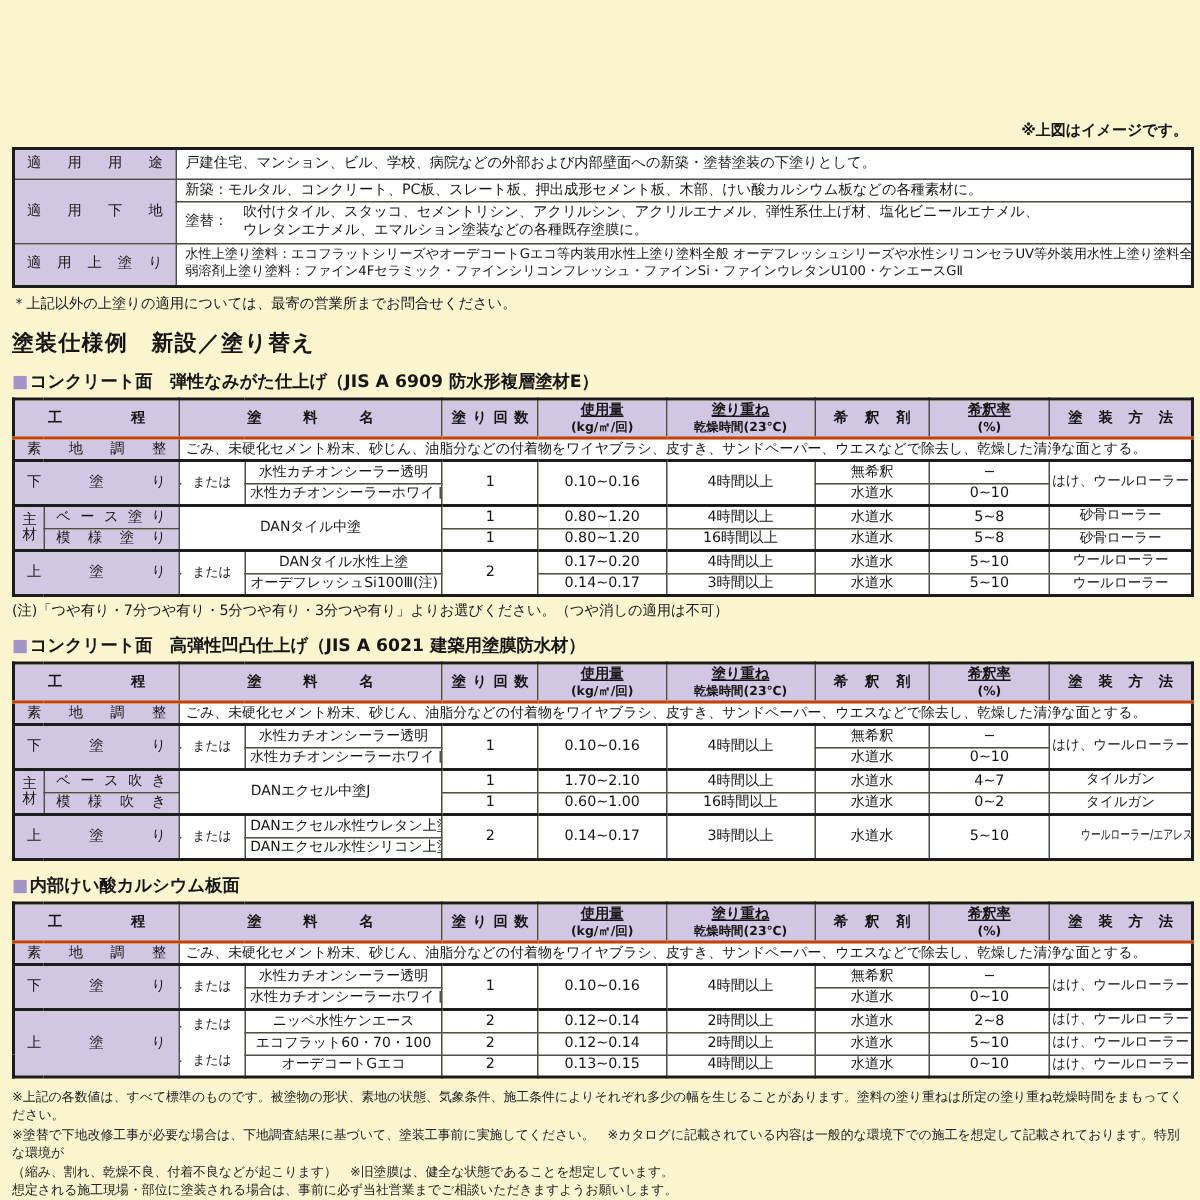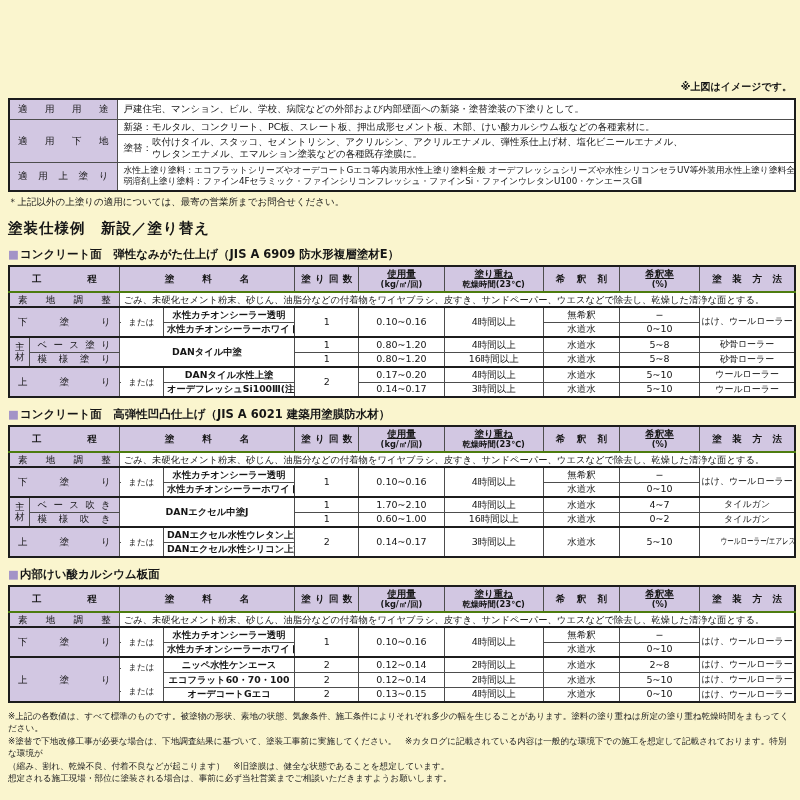--- a/index.html
+++ b/index.html
@@ -28,35 +28,35 @@
   .sub{font-size:8.3px;line-height:1.1;}
   .h1l{line-height:1.15;text-decoration:underline;}
   .ov{margin-top:4px;}
   .ov .ovc{text-align:left;padding:1px 6px;}
   .ov tr.r1{height:20px}
   .ov tr.r2a{height:15px}
   .ov tr.r2b{height:28px}
   .ov tr.r3{height:29px}
   .ovlines div{line-height:1.3;}
   .tight{font-size:8.8px;}
-  .flexrow{display:flex;align-items:center;gap:0;}
+  .flexrow{display:flex;align-items:center;gap:10px;}
   .flexrow .lbl{flex:0 0 auto;}
   .spec{margin-top:3px;}
   .spec tr{height:15px;}
   .spec tr.hdr{height:26px;}
-  .hdr th{border-bottom:2px solid #4d7c0f;}
+  .hdr th{border-bottom:2px solid #c2410c;}
   tr.g td{border-top:2px solid #1c1c1c;}
   tr.s td{border-top:1px solid #999;}
   .prep{text-align:left;padding:0 4px;font-size:9.3px;}
   .vert{white-space:normal;word-break:break-all;line-height:1.1;padding:0 5px;}
   .alt{font-size:8.5px;padding:0 1px;}
   .alt span{display:block;position:relative;}
   .alt span::before{content:"";position:absolute;left:-3px;top:50%;width:3px;height:1px;background:#555;}
   .alt2 span:first-child{margin-bottom:13px;}
-  .pname{font-size:9.3px;font-weight:bold;}
+  .pname{font-size:9.3px;}
   .method{font-size:9px;padding:0 1px;}
   .squeeze{display:inline-block;transform:scaleX(0.72);transform-origin:center;white-space:nowrap;}
   .fnote{font-size:9.5px;margin-top:4px;}
   .heading{font-size:14.5px;font-weight:bold;margin-top:10px;letter-spacing:1px;}
   .sec-title{font-size:11.5px;font-weight:bold;margin:9px 0 0 0;}
   .bullet{color:#A394C7;margin-right:1px;}
   .tnote{font-size:9.5px;margin-top:3px;}
   .footer{margin-top:7px;font-size:8.6px;line-height:1.45;color:#222;}
 </style>
 </head>
@@ -197,20 +197,21 @@
     <tr class="s">
       <td class="pname">オーデフレッシュSi100Ⅲ(注)</td>
       <td>0.14~0.17</td>
       <td>3時間以上</td>
       <td>水道水</td>
       <td>5~10</td>
       <td class="method">ウールローラー</td>
     </tr>
   </tbody>
     </table>
+  <div class="tnote">(注)「つや有り・7分つや有り・5分つや有り・3分つや有り」よりお選びください。（つや消しの適用は不可）</div>
 
   <div class="sec-title"><span class="bullet">■</span><span>コンクリート面　高弾性凹凸仕上げ（JIS A 6021 建築用塗膜防水材）</span></div>
 
   <table class="spec">
     <colgroup>
       <col style="width:20px">
         <col style="width:90px">
         <col style="width:44px">
         <col style="width:131px">
         <col style="width:64px">

